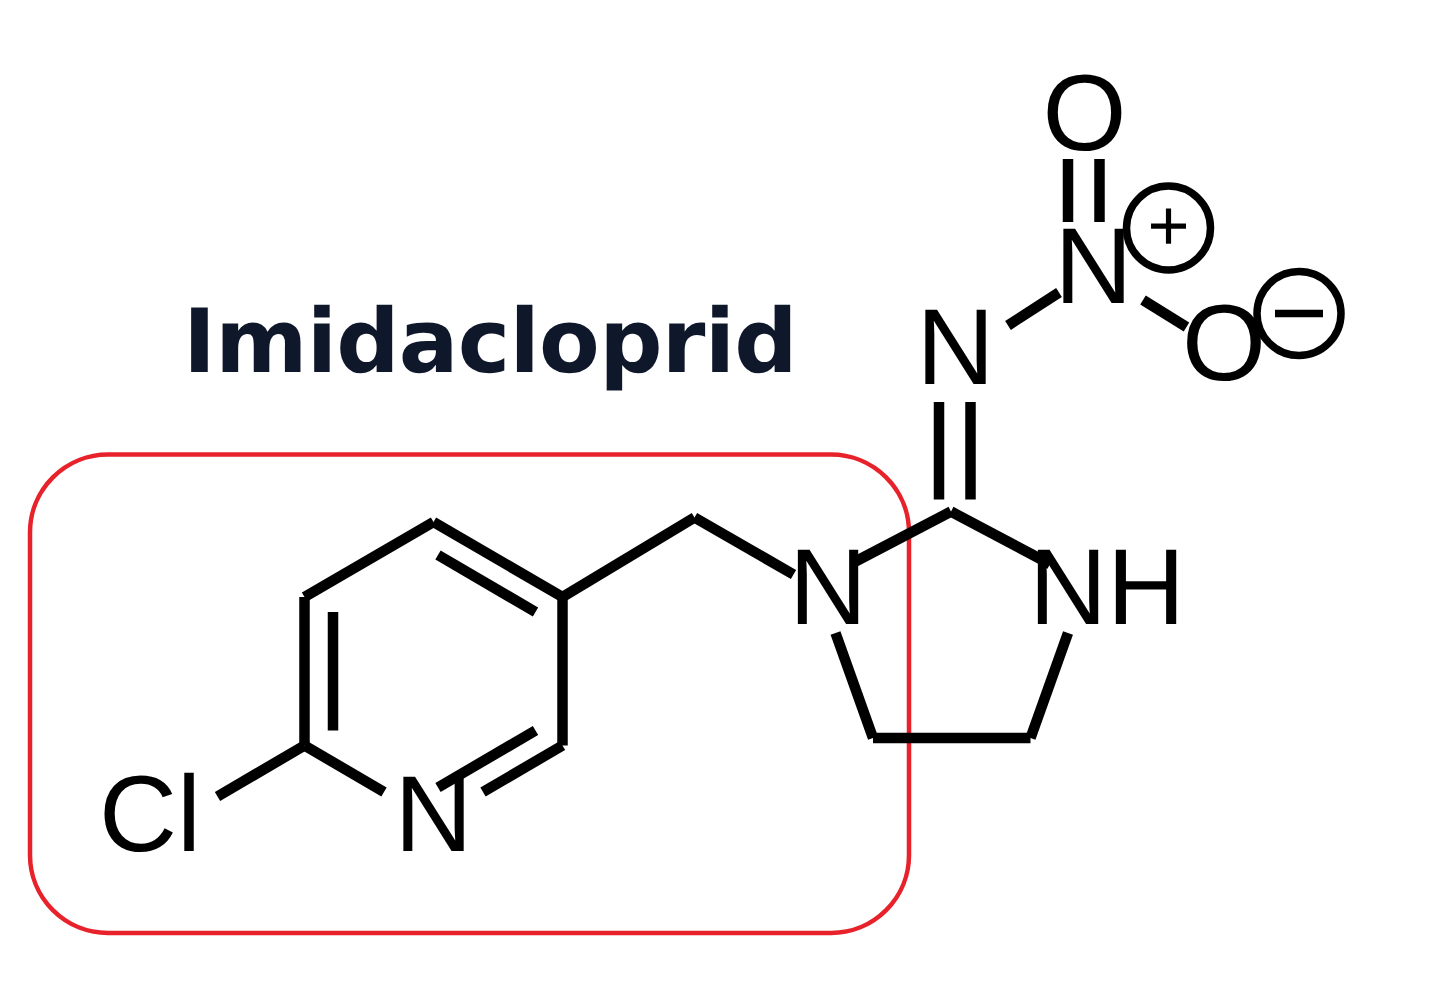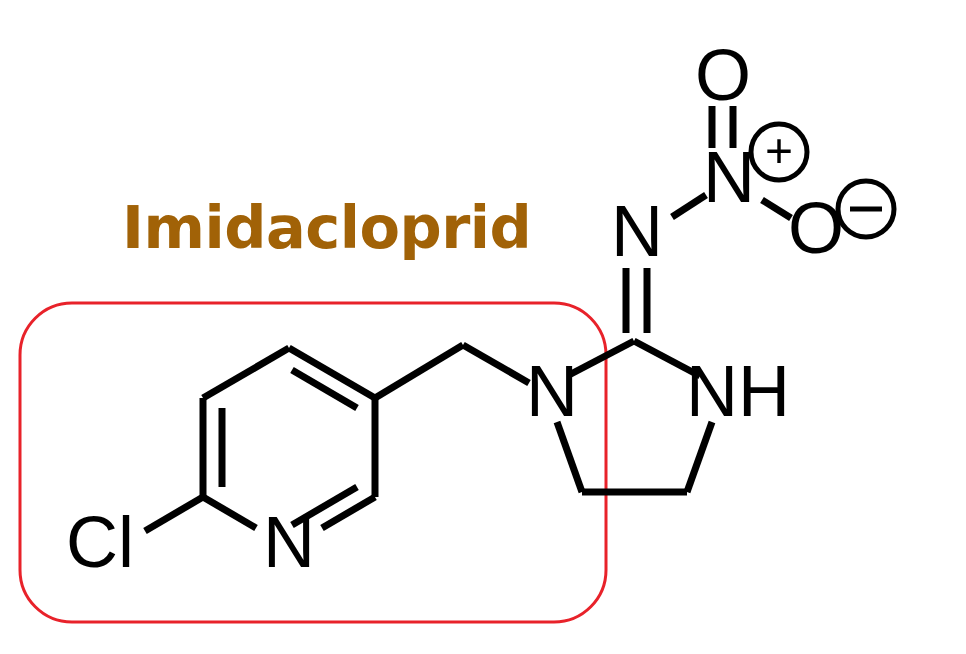--- a/index.html
+++ b/index.html
@@ -59,21 +59,21 @@
   }
   #compound-title {
     position: absolute;
     left: 122px;
     top: 198px;
     font-family: "DejaVu Sans", sans-serif;
     font-weight: bold;
     font-size: 59px;
     line-height: 1;
     letter-spacing: -0.5px;
-    color: #a16207;
+    color: #0f172a;
     white-space: nowrap;
   }
 </style>
 </head>
 <body>
 
 <div id="stage">
 
   <div id="compound-title">Imidacloprid</div>
 

